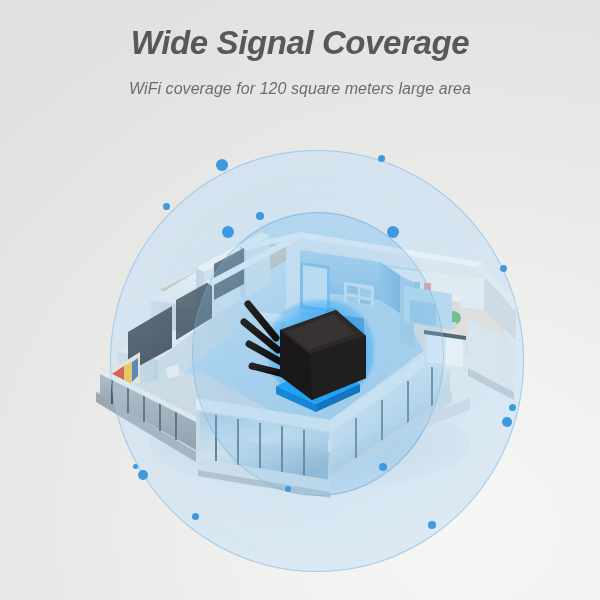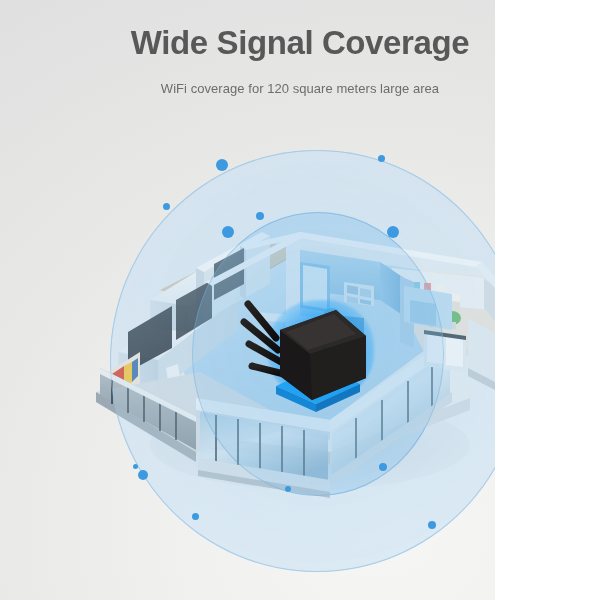--- a/index.html
+++ b/index.html
@@ -7,25 +7,26 @@
     margin: 0;
     padding: 0;
     width: 600px;
     height: 600px;
     overflow: hidden;
     font-family: "Liberation Sans", sans-serif;
   }
 
   #page {
     position: relative;
-    width: 495px;
+    width: 600px;
     height: 600px;
     background:
       radial-gradient(ellipse 680px 620px at 78% 88%, #f6f6f5 0%, #f1f1f0 28%, #e8e8e7 62%, #e0e0e0 100%);
     overflow: hidden;
+    font-style: italic;
   }
 
   
   .header {
     position: absolute;
     top: 0; left: 0;
     width: 600px;
     text-align: center;
     z-index: 40;
   }
@@ -33,21 +34,21 @@
     margin: 0;
     padding-top: 23px;
     font-size: 33px;
     font-weight: bold;
     letter-spacing: -0.4px;
     color: #585858;
     line-height: 40px;
   }
   .subtitle {
     margin: 0;
-    font-size: 13px;
+    font-size: 16px;
     color: #6d6d6d;
     line-height: 23px;
     letter-spacing: 0.05px;
   }
   .subtitle.first { padding-top: 14px; }
 
   
   .ring {
     position: absolute;
     border-radius: 50%;

